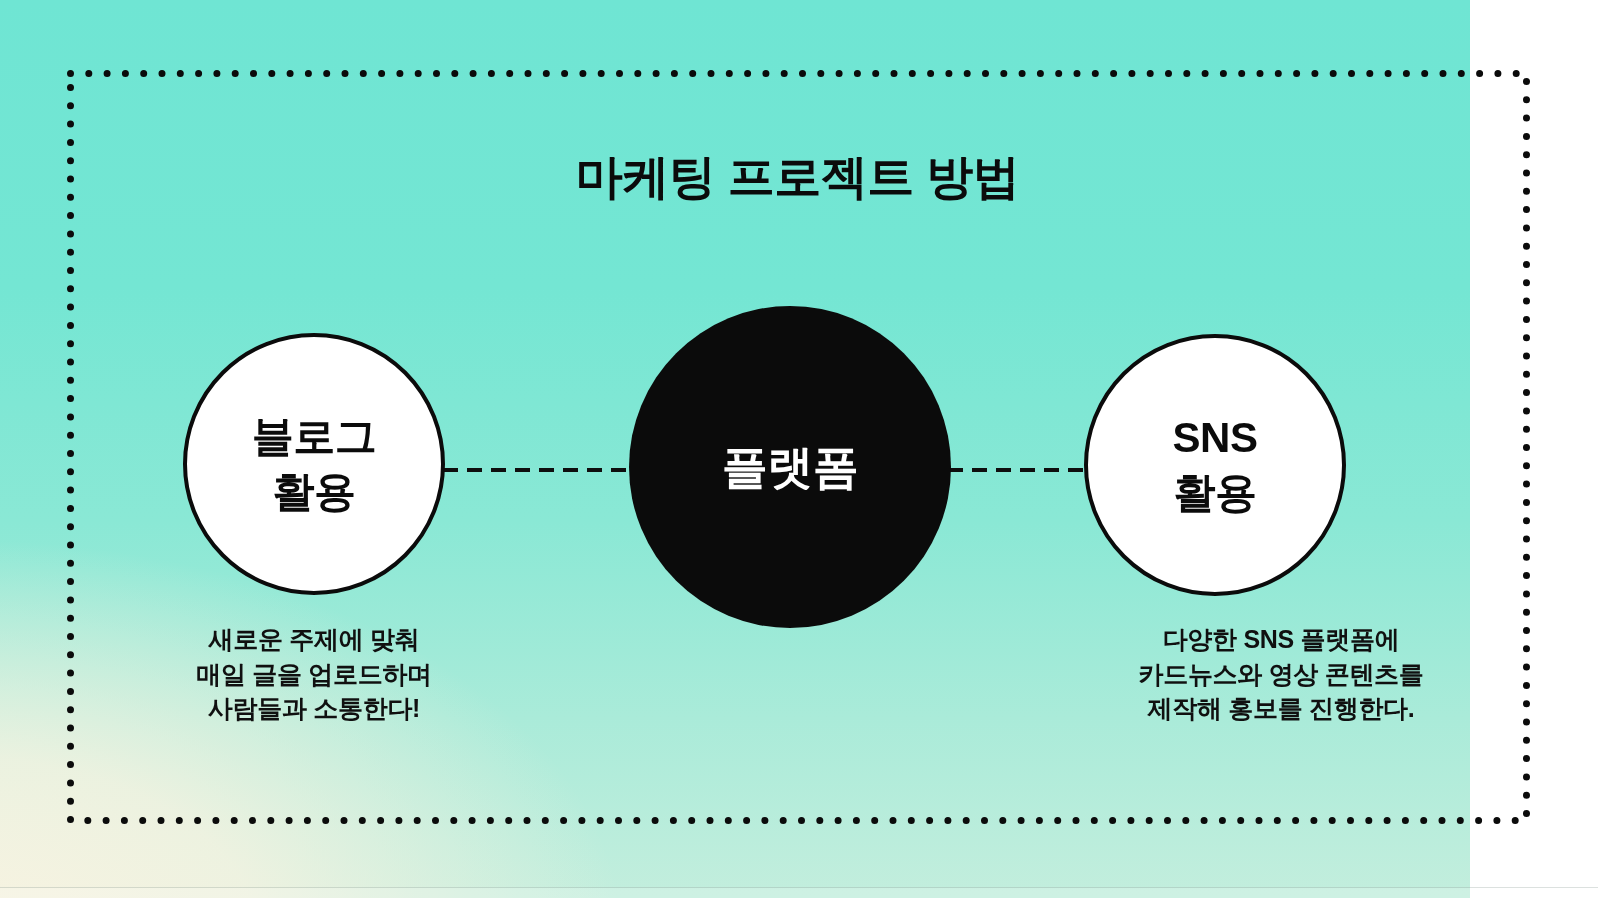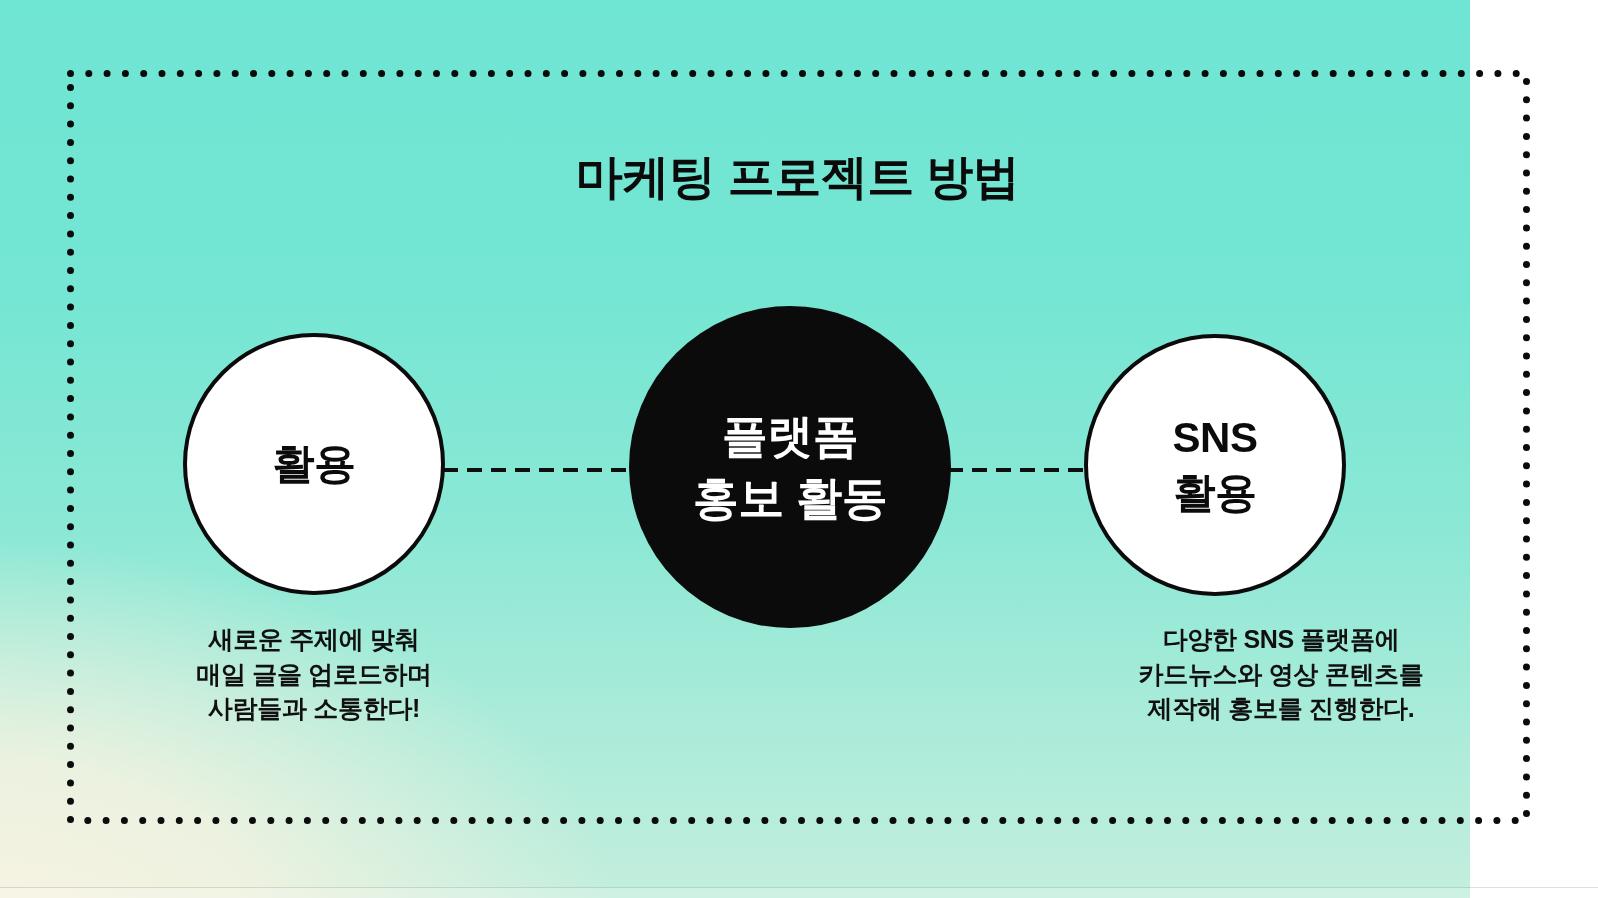--- a/index.html
+++ b/index.html
@@ -136,28 +136,28 @@
     <rect x="3.5" y="3.5" width="1456" height="747" fill="none" stroke="#0b0b0b" stroke-width="7" stroke-dasharray="0 18.3" stroke-linecap="round"></rect>
   </svg>
 
   <h1 class="title">마케팅 프로젝트 방법</h1>
 
   <div class="connector connector-left"></div>
   <div class="connector connector-right"></div>
 
   <div class="node node-left">
     <div class="node-label">
+      <div>블로그</div>
       <div>활용</div>
     </div>
   </div>
 
   <div class="node node-center">
     <div class="node-label">
       <div>플랫폼</div>
-      <div>홍보 활동</div>
     </div>
   </div>
 
   <div class="node node-right">
     <div class="node-label">
       <div>SNS</div>
       <div>활용</div>
     </div>
   </div>
 

